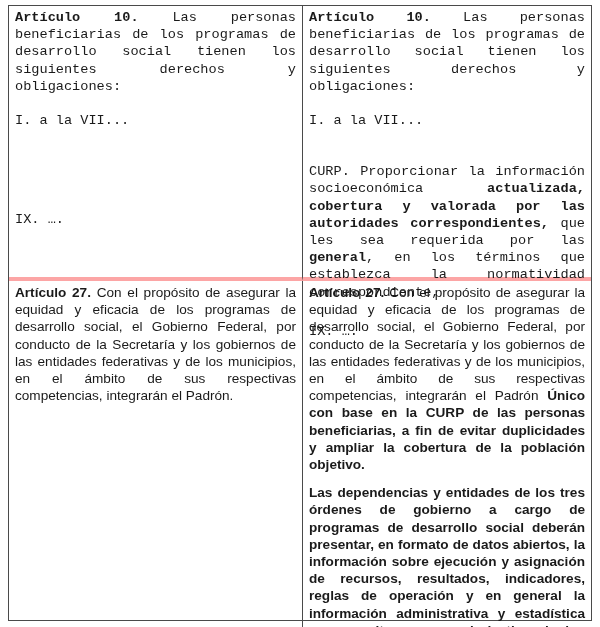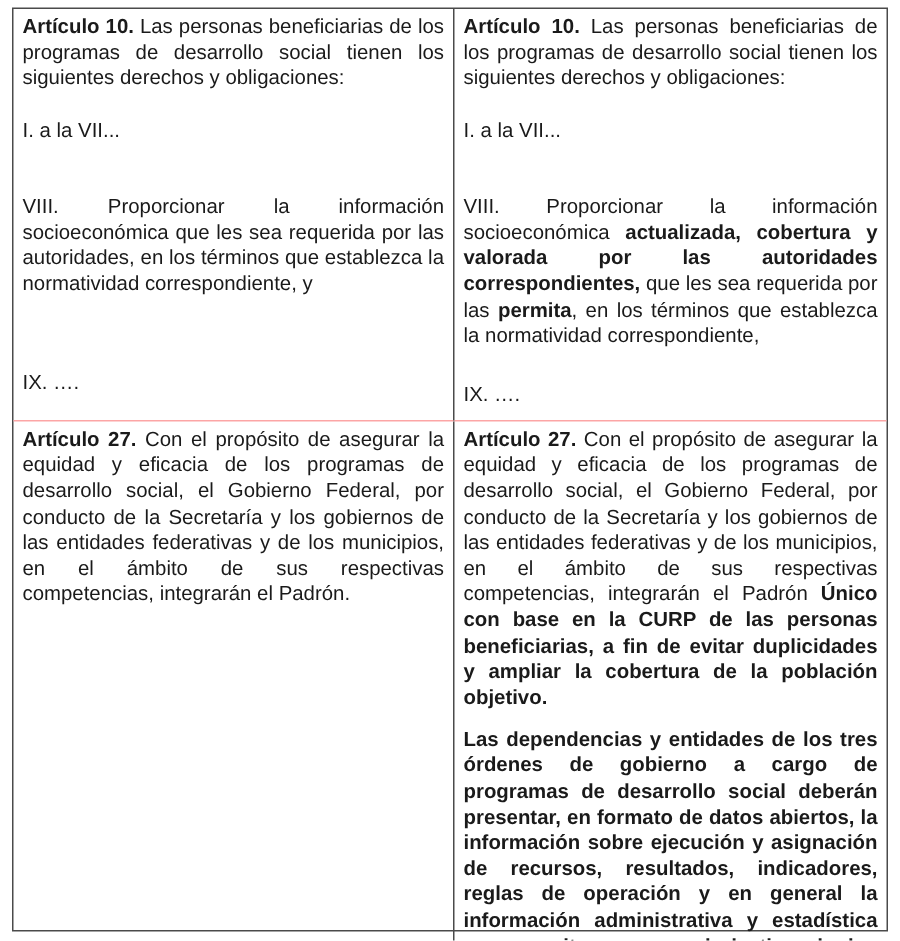--- a/index.html
+++ b/index.html
@@ -8,50 +8,49 @@
     position: absolute; left: 8px; top: 5px; width: 584px; height: 616px;
     border: 1px solid #4a4a4a; box-sizing: border-box;
     display: grid; grid-template-columns: 294px 1fr; grid-template-rows: 275px 1fr;
   }
   .cell {
     box-sizing: border-box; padding: 3px 6px 0 6px;
     font-family: "Liberation Sans", sans-serif; font-size: 13.6px; line-height: 17.2px;
     color: #1a1a1a; text-align: justify;
   }
   .c-left { border-right: 1px solid #4a4a4a; }
-  .r1 { border-bottom: 1px solid #fca5a5; }
+  .r1 { border-bottom: 4px solid #fca5a5; font-family: Liberation Mono, monospace; }
   p { margin: 0; }
   b { font-weight: bold; }
   .gap1 { height: 17px; }
   .gap2 { height: 34px; }
   .gap3 { height: 48px; }
   .gap4 { height: 22px; }
   .gapb { height: 11px; }
 </style>
 </head>
 <body>
 
 <div class="tbl">
 
   <div class="cell c-left r1">
     <p><b>Artículo 10.</b><span> Las personas beneficiarias de los programas de desarrollo social tienen los siguientes derechos y obligaciones:</span></p>
     <div class="gap1"></div>
     <p>I. a la VII...</p>
     <div class="gap2"></div>
-    <p>VIII. Proporcionar la información socioeconómica que les sea requerida por las autoridades, en los términos que establezca la normatividad correspondiente, y</p>
     <div class="gap3"></div>
     <p>IX. ….</p>
   </div>
 
   <div class="cell r1">
     <p><b>Artículo 10.</b><span> Las personas beneficiarias de los programas de desarrollo social tienen los siguientes derechos y obligaciones:</span></p>
     <div class="gap1"></div>
     <p>I. a la VII...</p>
     <div class="gap2"></div>
-    <p><span>VIII. Proporcionar la información socioeconómica </span><b>actualizada, cobertura y valorada por las autoridades correspondientes,</b><span> que les sea requerida por las </span><b>permita</b><span>, en los términos que establezca la normatividad correspondiente,</span></p>
+    <p><span>CURP. Proporcionar la información socioeconómica </span><b>actualizada, cobertura y valorada por las autoridades correspondientes,</b><span> que les sea requerida por las </span><b>general</b><span>, en los términos que establezca la normatividad correspondiente,</span></p>
     <div class="gap4"></div>
     <p>IX. ….</p>
   </div>
 
   <div class="cell c-left">
     <p><b>Artículo 27.</b><span> Con el propósito de asegurar la equidad y eficacia de los programas de desarrollo social, el Gobierno Federal, por conducto de la Secretaría y los gobiernos de las entidades federativas y de los municipios, en el ámbito de sus respectivas competencias, integrarán el Padrón.</span></p>
   </div>
 
   <div class="cell">
     <p><b>Artículo 27.</b><span> Con el propósito de asegurar la equidad y eficacia de los programas de desarrollo social, el Gobierno Federal, por conducto de la Secretaría y los gobiernos de las entidades federativas y de los municipios, en el ámbito de sus respectivas competencias, integrarán el Padrón </span><b>Único con base en la CURP de las personas beneficiarias, a fin de evitar duplicidades y ampliar la cobertura de la población objetivo.</b></p>

